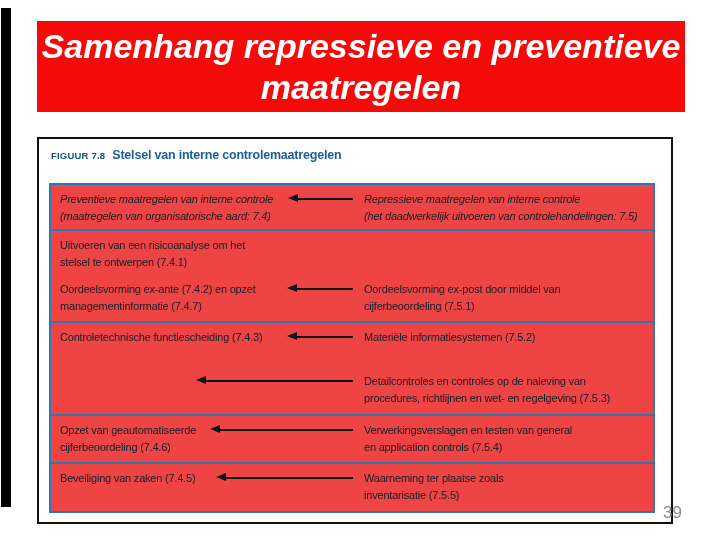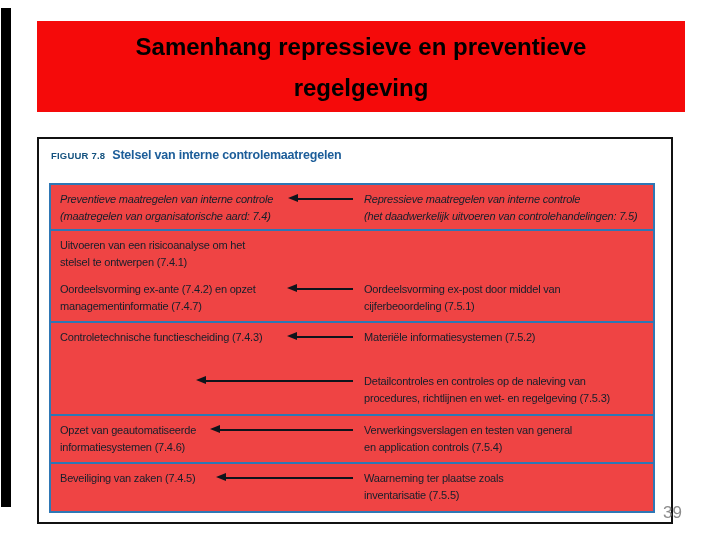--- a/index.html
+++ b/index.html
@@ -24,23 +24,24 @@
   .banner {
     position: absolute;
     left: 37px; top: 21px;
     width: 648px; height: 91px;
     background: #f50a0a;
     text-align: center;
     padding-top: 5px;
     box-sizing: border-box;
   }
   .banner .title-line {
-    font-size: 24px;
+    font-size: 34px;
     font-weight: bold;
-    color: #000000;
+    font-style: italic;
+    color: #ffffff;
     line-height: 41px;
     letter-spacing: 0px;
     white-space: nowrap;
   }
   
   .figure-box {
     position: absolute;
     left: 37px; top: 117px;
     width: 636px; height: 387px;
     background: #ffffff;
@@ -130,21 +131,21 @@
 </style>
 </head>
 <body>
 
 <div class="canvas">
 
   <div class="side-bar"></div>
 
   <div class="banner">
     <div class="title-line">Samenhang repressieve en preventieve</div>
-    <div class="title-line">regelgeving</div>
+    <div class="title-line">maatregelen</div>
   </div>
 
   <div class="figure-box">
 
     <div class="caption">
       <span class="fig-label">FIGUUR 7.8</span><span class="fig-caption">Stelsel van interne controlemaatregelen</span>
     </div>
 
     <div class="mtable">
 
@@ -177,21 +178,21 @@
       </div>
 
       <div class="row r4 sep">
         <div class="arrow a4"></div>
         <div class="cell right">Detailcontroles en controles op de naleving van
 procedures, richtlijnen en wet- en regelgeving (7.5.3)</div>
       </div>
 
       <div class="row r5 sep">
         <div class="cell left">Opzet van geautomatiseerde
-informatiesystemen (7.4.6)</div>
+cijferbeoordeling (7.4.6)</div>
         <div class="arrow a5"></div>
         <div class="cell right">Verwerkingsverslagen en testen van general
 en application controls (7.5.4)</div>
       </div>
 
       <div class="row r6">
         <div class="cell left">Beveiliging van zaken (7.4.5)</div>
         <div class="arrow a6"></div>
         <div class="cell right">Waarneming ter plaatse zoals
 inventarisatie (7.5.5)</div>

